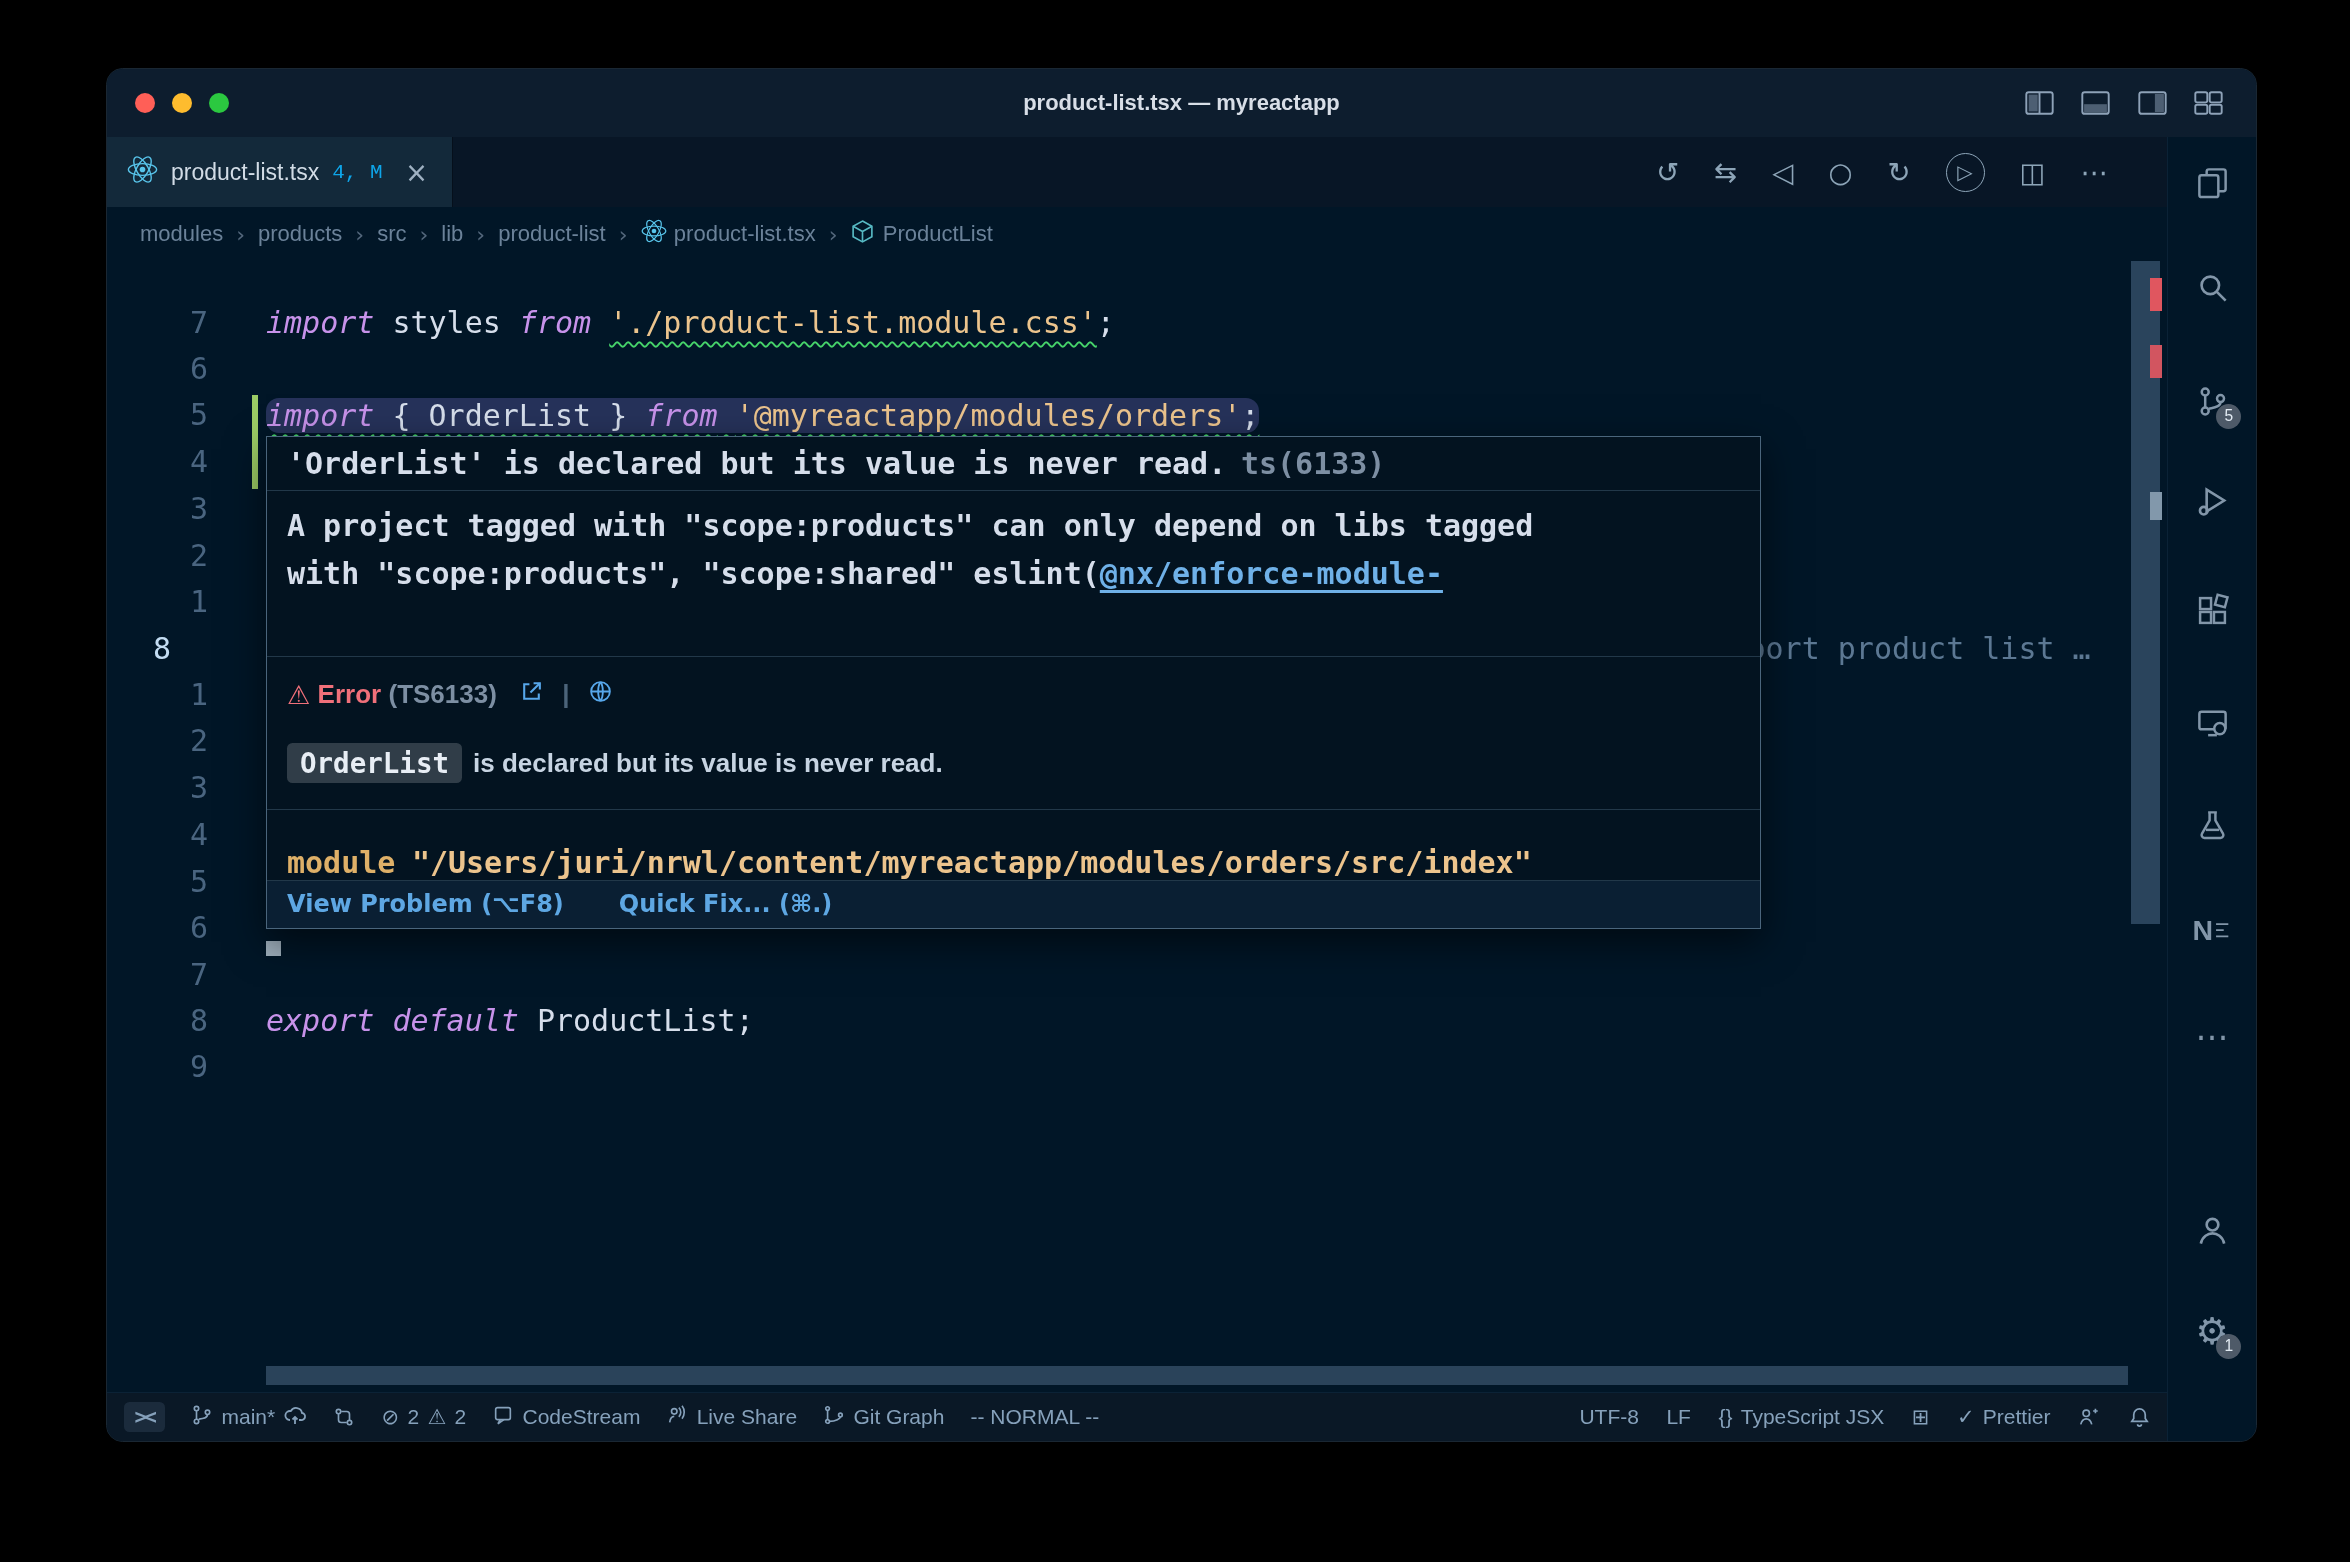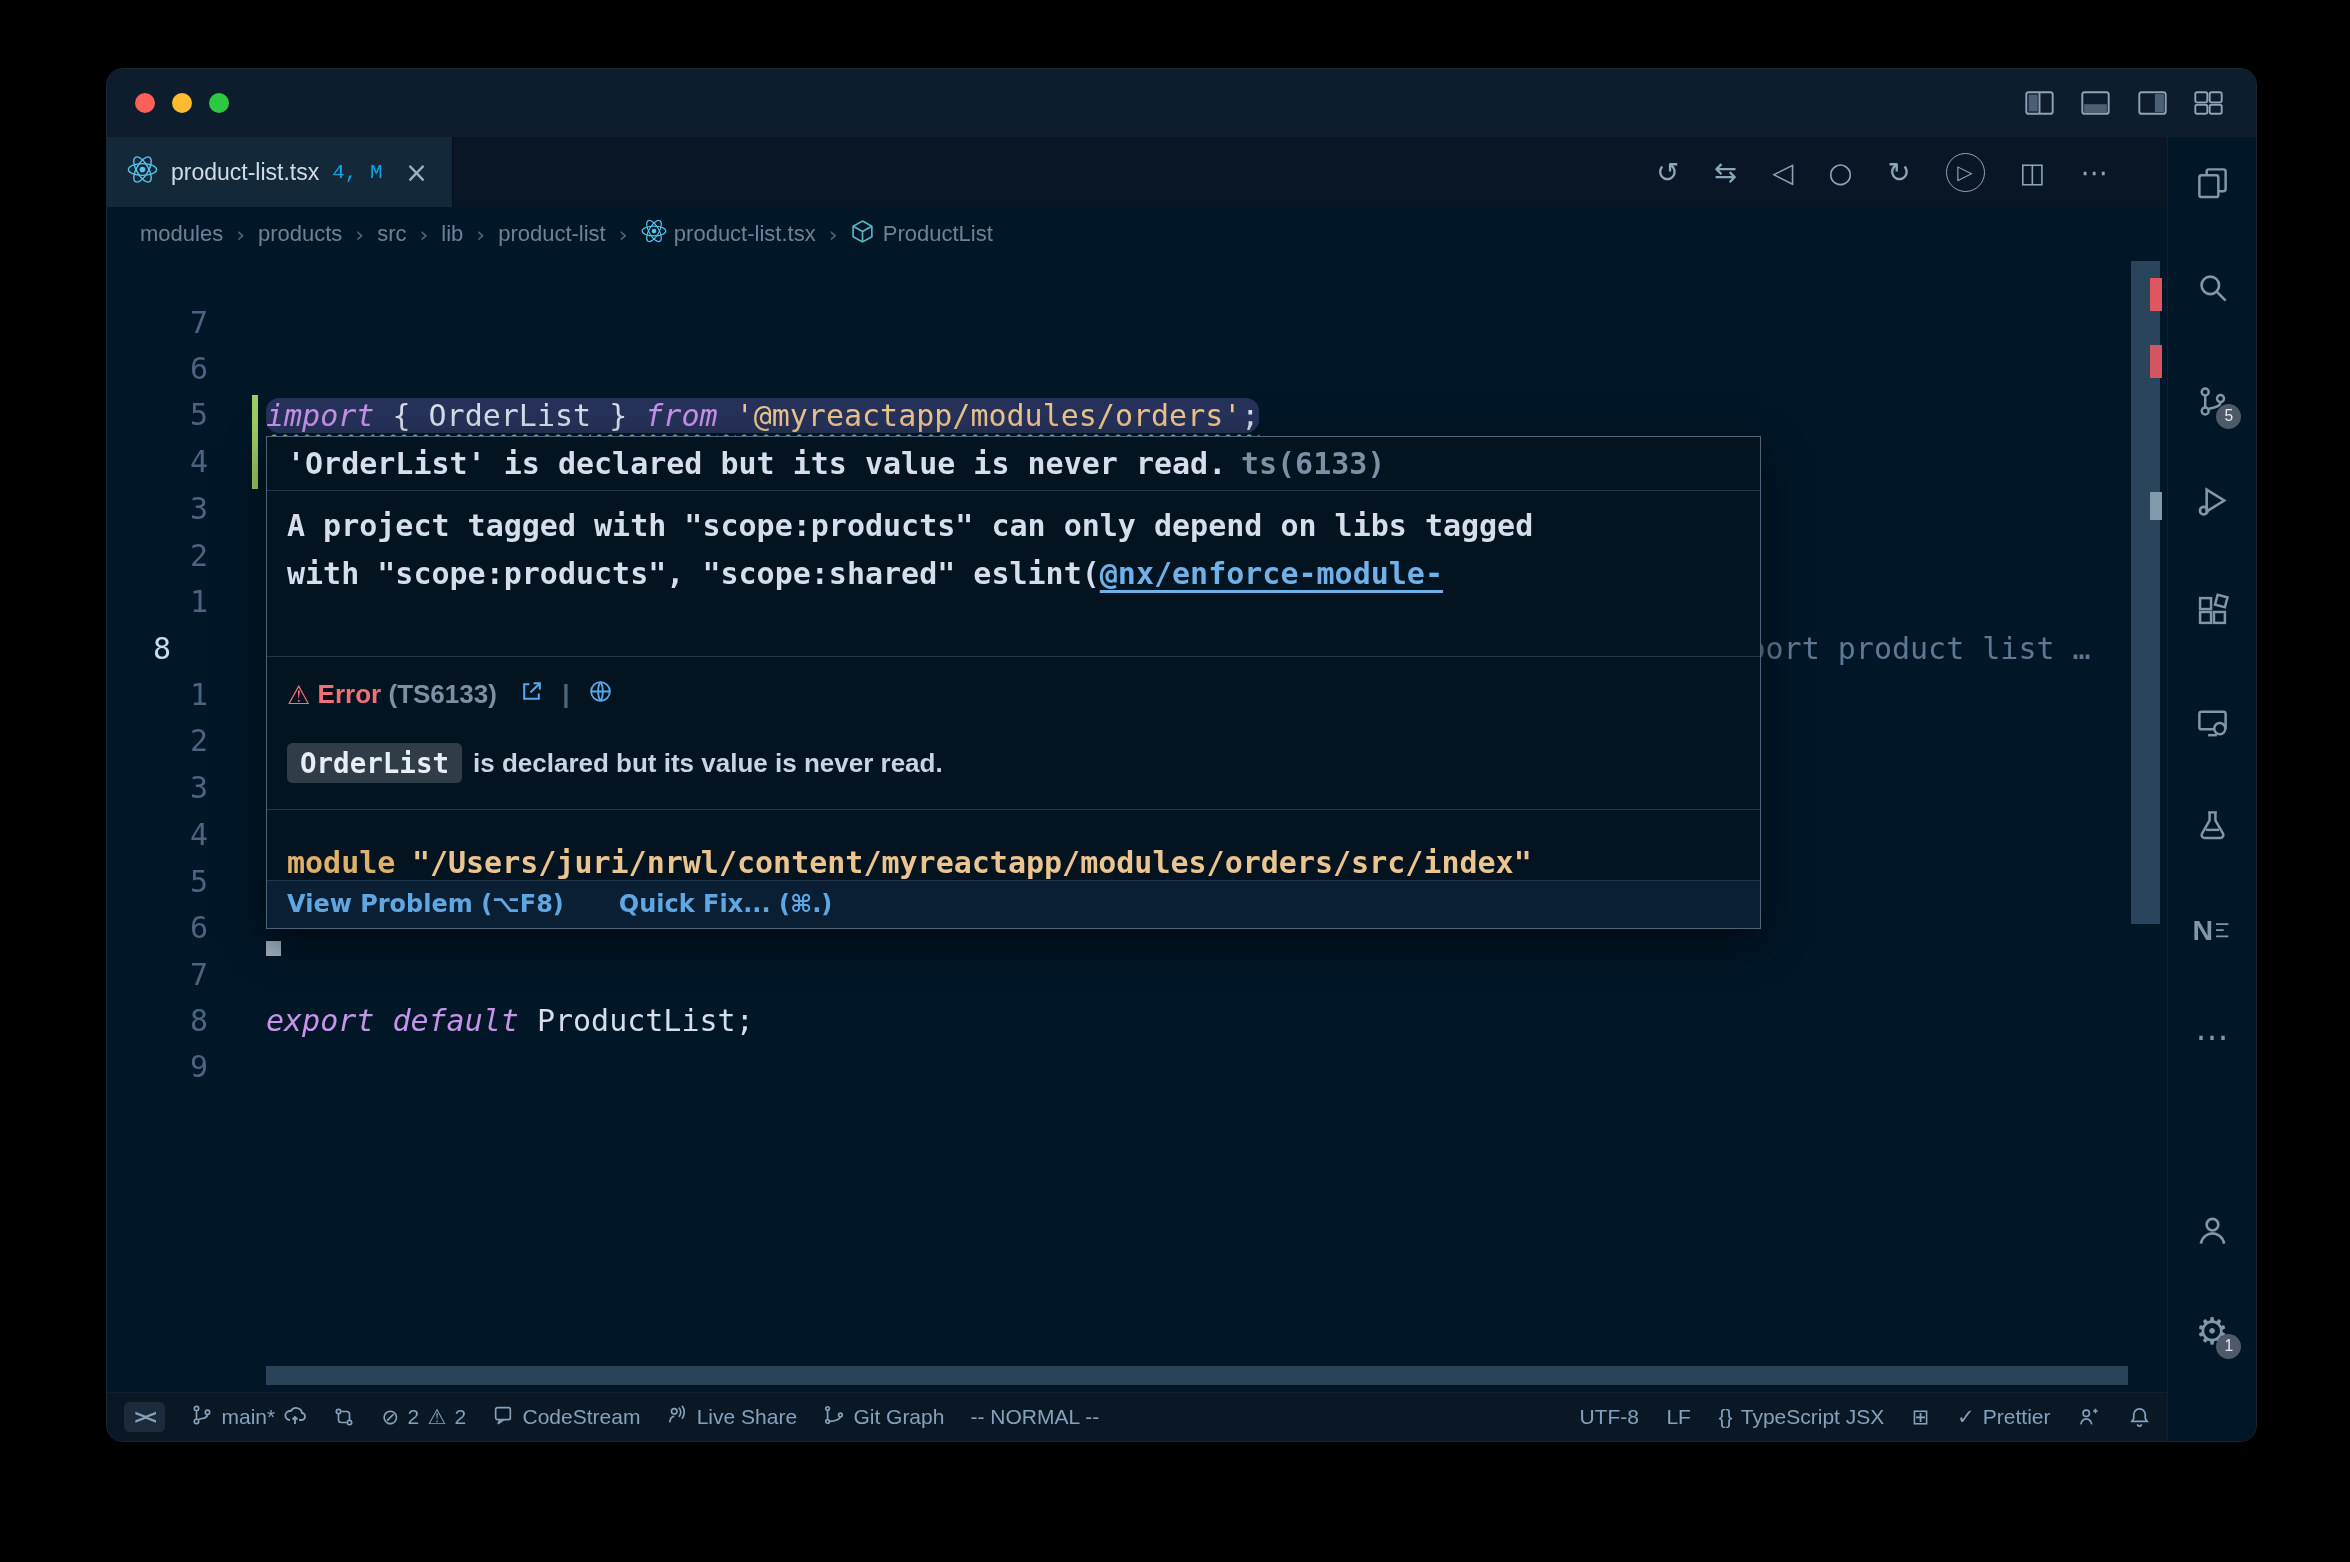--- a/index.html
+++ b/index.html
@@ -97,20 +97,21 @@
 <body>
 
 <div class="window">
 
   <div class="titlebar">
     <div class="traffic">
       <span class="tl red"></span>
       <span class="tl yellow"></span>
       <span class="tl green"></span>
     </div>
+    <div class="win-title">product-list.tsx — myreactapp</div>
     <div class="tb-icons">
       <span>
         <svg width="29" height="24" viewBox="0 0 24 20" fill="none" stroke="currentColor" stroke-width="1.6">
             <rect x="1" y="1" width="22" height="18" rx="2"></rect>
             <line x1="12" y1="1" x2="12" y2="19"></line>
             <rect x="3" y="3" width="7.5" height="14" fill="currentColor" opacity=".5" stroke="none"></rect>
           </svg>
       </span>
       <span>
         <svg width="29" height="24" viewBox="0 0 24 20" fill="none" stroke="currentColor" stroke-width="1.6">
@@ -218,20 +219,21 @@
         <div class="gut" style="top:550px">4</div>
         <div class="gut" style="top:597px">5</div>
         <div class="gut" style="top:643px">6</div>
         <div class="gut" style="top:690px">7</div>
         <div class="gut" style="top:736px">8</div>
         <div class="gut" style="top:782px">9</div>
 
         <div class="change-bar"></div>
 
 
+        <div class="code-line" style="top:38px"><span class="kw">import</span><span class="vr"> styles </span><span class="kw">from</span><span class="vr"> </span><span class="str squiggle">'./product-list.module.css'</span><span class="vr">;</span></div>
 
         <div class="code-line" style="top:131px"><span class="sel squiggle"><span class="kw">import</span><span class="vr"> { </span><span class="vr">OrderList</span><span class="vr"> } </span><span class="kw">from</span><span class="vr"> </span><span class="str">'@myreactapp/modules/orders'</span><span class="vr">;</span></span></div>
 
         <div class="blame">ago • export product list …</div>
 
         <div class="code-line" style="top:736px"><span class="kw">export</span><span class="vr"> </span><span class="kw">default</span><span class="vr"> </span><span class="vr">ProductList</span><span class="vr">;</span></div>
 
         <div class="hover-popup">
           <div class="hp-sec1">
             <span>'OrderList' is declared but its value is never read.</span>

